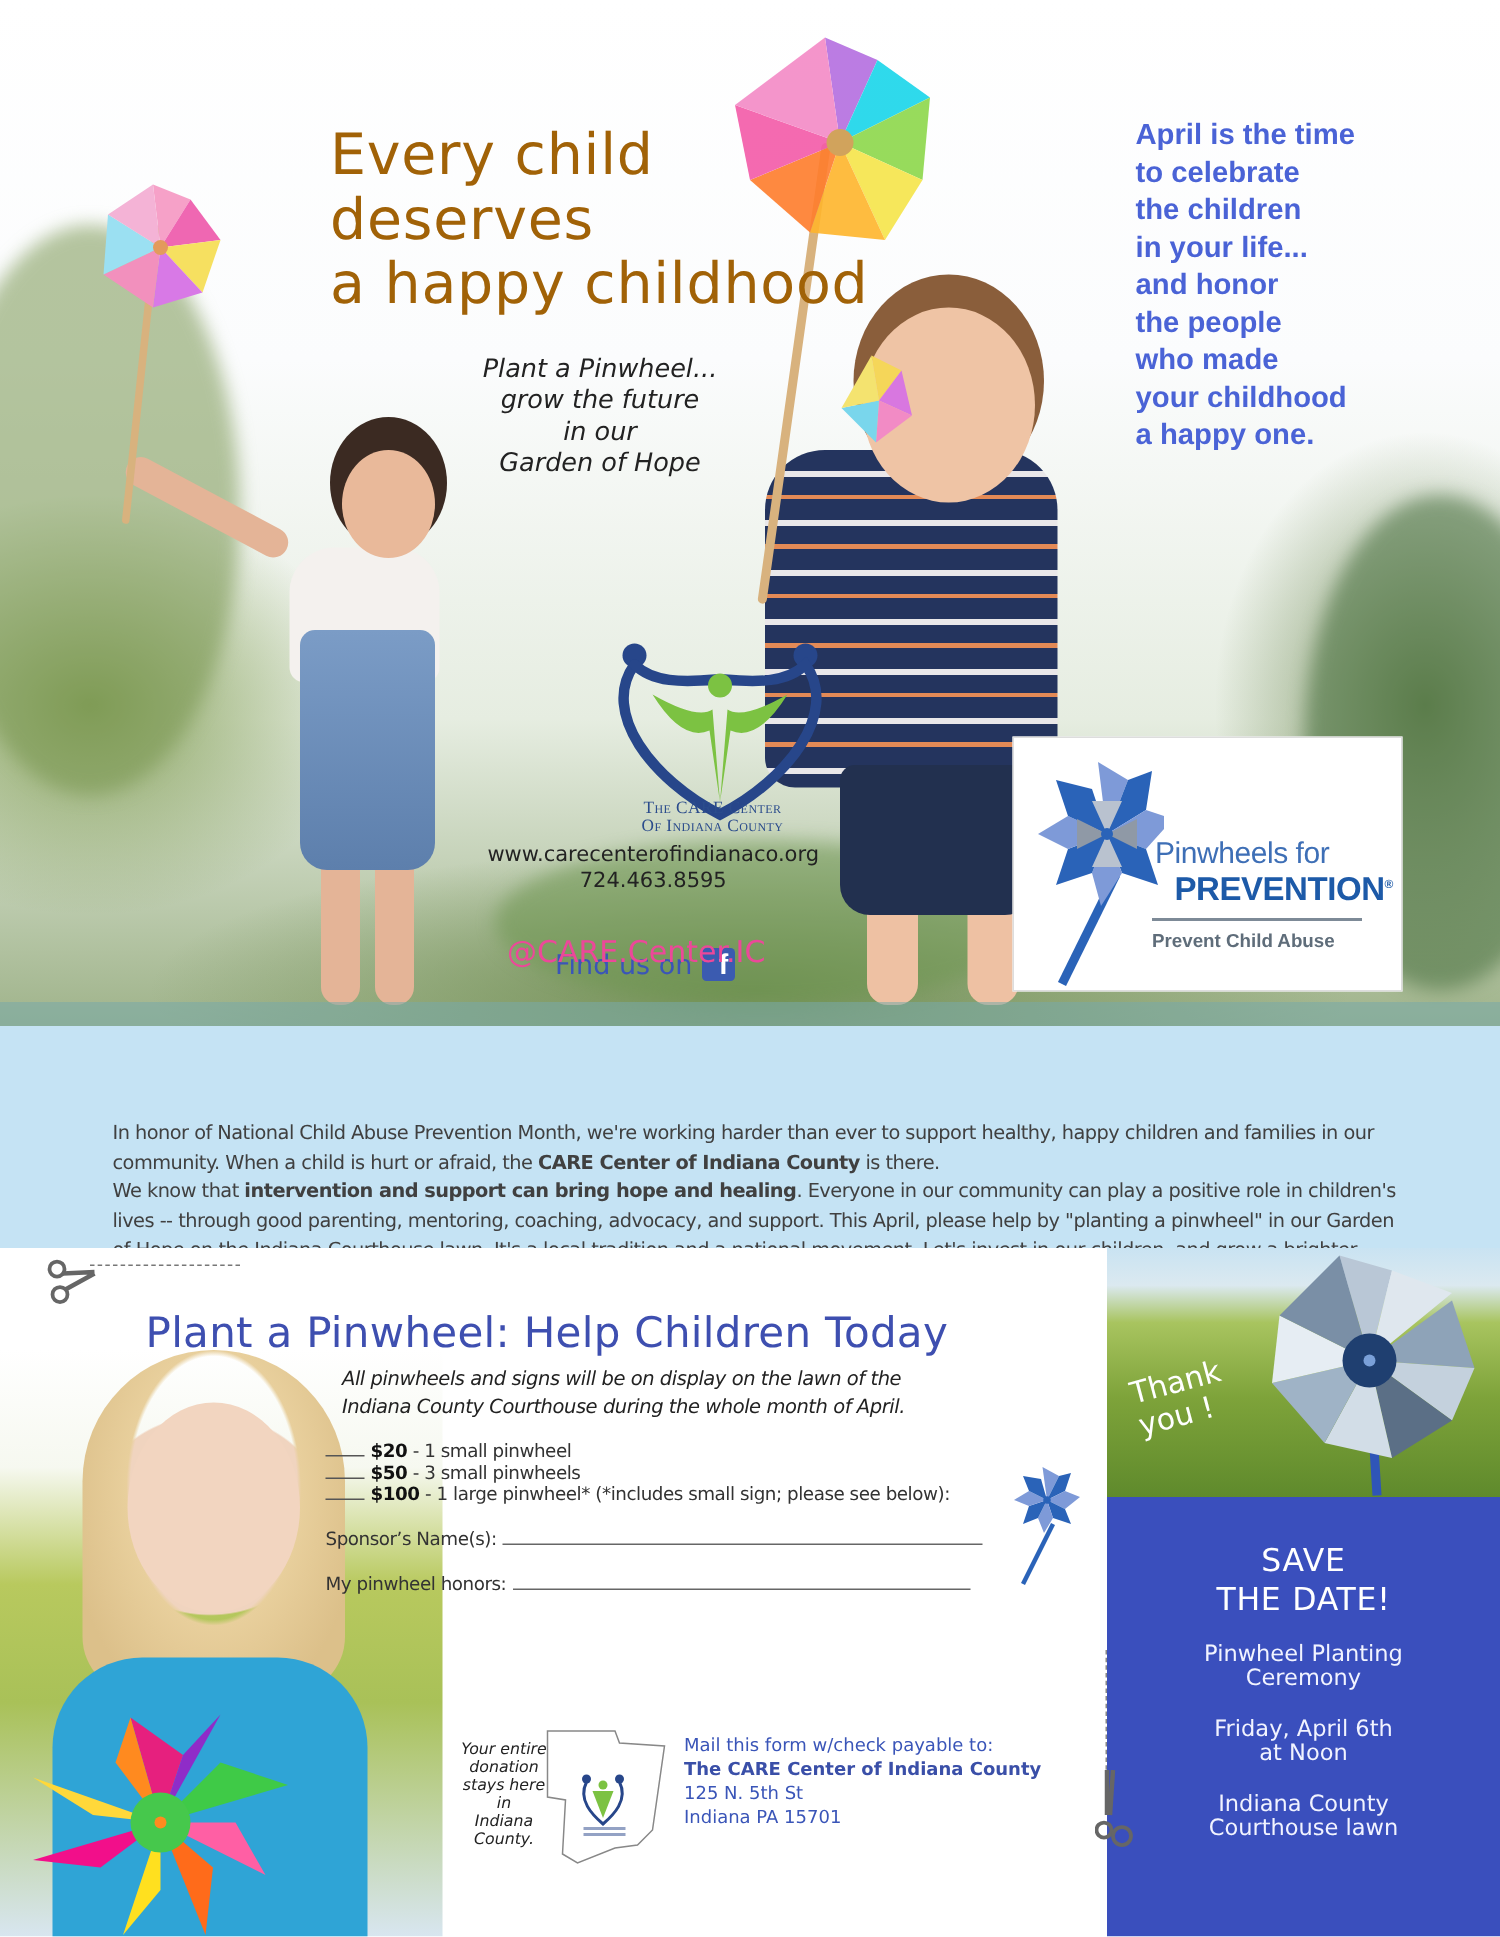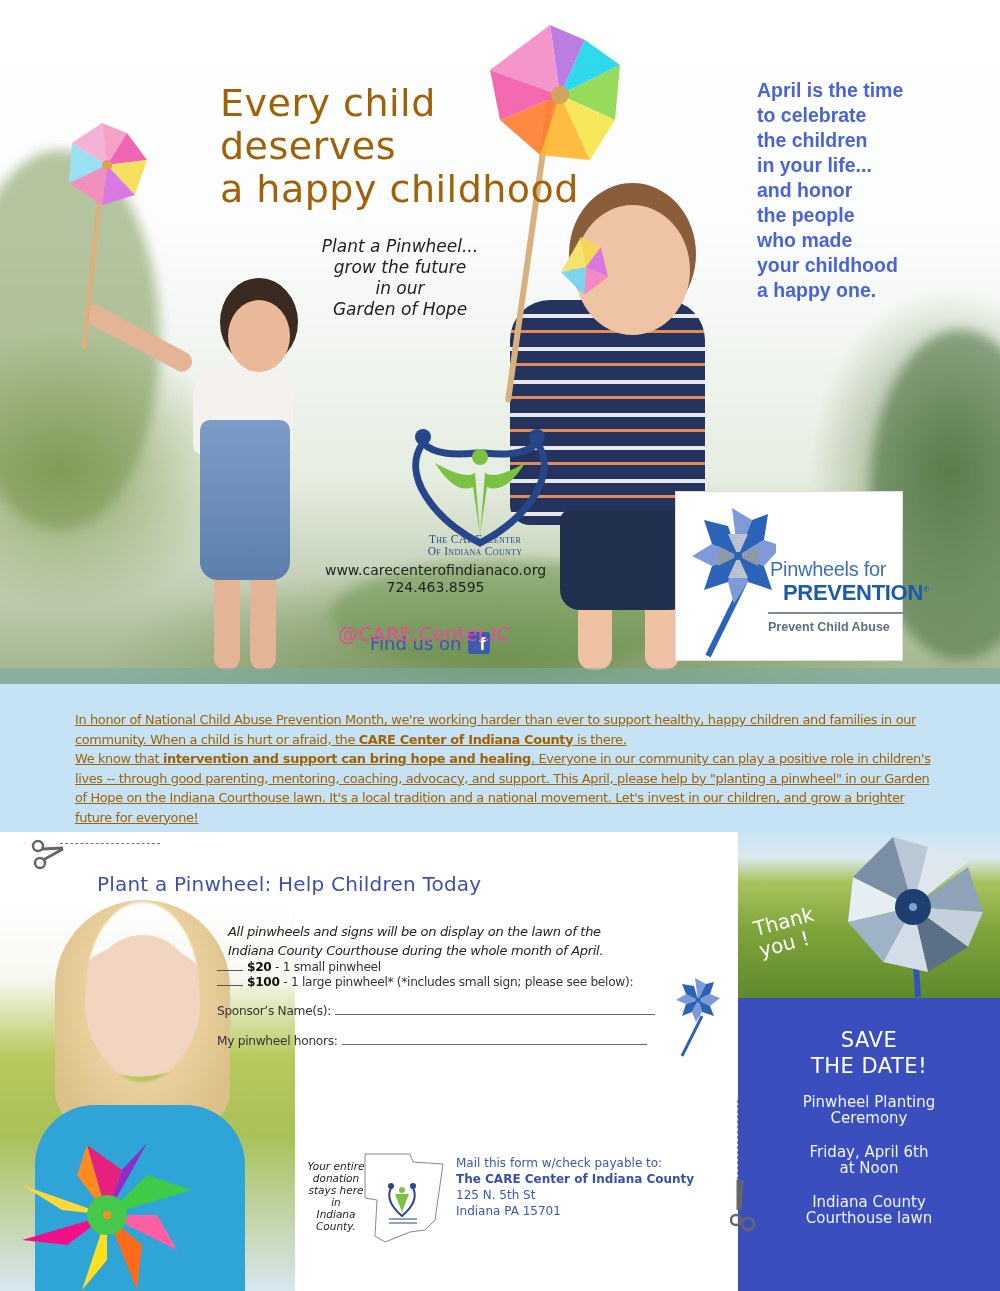--- a/index.html
+++ b/index.html
@@ -62,39 +62,38 @@
   }
   .contact-url { position: absolute; left: 318px; top: 562px; width: 235px; text-align: center; font-size: 14px; color: #222; font-family: "DejaVu Sans", sans-serif; }
   .contact-phone { position: absolute; left: 318px; top: 579px; width: 235px; text-align: center; font-size: 14px; color: #222; font-family: "DejaVu Sans", sans-serif; }
   .find-us { position: absolute; left: 370px; top: 632px; display: flex; align-items: center; gap: 6px; }
   .find-us-label { font-size: 18px; color: #3a55b8; font-family: "DejaVu Sans", sans-serif; }
   .fb-icon { width: 22px; height: 22px; background: #3b5bb0; border-radius: 3px; color: #fff; font-weight: bold; font-size: 19px; line-height: 24px; text-align: right; padding-right: 4px; font-family: "Liberation Sans", sans-serif; }
   .handle { position: absolute; left: 338px; top: 622px; width: 200px; font-size: 20px; color: #ec4899; font-family: "DejaVu Sans", sans-serif; }
 
   
   .pfp-box {
-    position: absolute; left: 675px; top: 491px; width: 228px; height: 170px; background: #fff;
+    position: absolute; left: 675px; top: 491px; width: 260px; height: 170px; background: #fff;
     border: 1px solid #ddd;
   }
   .pfp-pinwheel { position: absolute; left: 10px; top: 6px; }
   .pfp-title { position: absolute; left: 94px; top: 66px; font-size: 20px; color: #3e6fb6; font-family: "Liberation Sans", sans-serif; letter-spacing: -0.3px; }
   .pfp-prevention { position: absolute; left: 92px; top: 88px; font-size: 22px; font-weight: bold; color: #1d5aa8; font-family: "Liberation Sans", sans-serif; letter-spacing: -0.3px; margin-left: 15px; }
   .pfp-prevention sup { font-size: 8px; }
   .pfp-rule { position: absolute; left: 92px; top: 120px; width: 140px; height: 2px; background: #7d8a97; }
   .pfp-tagline { position: absolute; left: 92px; top: 128px; font-size: 12.5px; font-weight: bold; color: #5f6d7a; font-family: "Liberation Sans", sans-serif; }
 
   
   .info-band {
     position: absolute; left: 0; top: 684px; width: 1000px; height: 148px; background: #c5e3f4;
   }
   .info-text {
-    position: absolute; left: 75px; top: 710px; width: 860px;
-    font-family: "DejaVu Sans", sans-serif; font-size: 12.9px; line-height: 19.5px; color: #a16207;
+    position: absolute; left: 75px; top: 746px; width: 860px;
+    font-family: "DejaVu Sans", sans-serif; font-size: 12.9px; line-height: 19.5px; color: #404040;
     letter-spacing: -0.35px;
-    text-decoration: underline;
   }
   .info-text b { font-weight: bold; }
 
   
   .lower-left {
     position: absolute; left: 0; top: 832px; width: 738px; height: 459px; background: #fff;
   }
   .girl2-bg {
     position: absolute; left: 0; top: 900px; width: 295px; height: 391px;
     background:
@@ -103,26 +102,26 @@
   }
   .girl2-hair { position: absolute; left: 55px; top: 900px; width: 175px; height: 230px; border-radius: 90px 90px 40px 40px; background: radial-gradient(ellipse at 50% 40%, rgba(236,214,170,0) 45%, #e8cf9c 47%, #dcc08a 80%); }
   .girl2-face { position: absolute; left: 85px; top: 935px; width: 115px; height: 140px; border-radius: 50%; background: #f2d5c0; }
   .girl2-dress { position: absolute; left: 35px; top: 1105px; width: 210px; height: 186px; background: #2fa4d6; border-radius: 60px 60px 0 0; }
 
   .scissor-top { position: absolute; left: 30px; top: 838px; }
   .dash-top { position: absolute; left: 60px; top: 843px; width: 100px; border-top: 1px dashed #777; }
 
   .plant-title {
     position: absolute; left: 97px; top: 872px; width: 640px;
-    font-family: "DejaVu Sans", sans-serif; font-size: 20px; color: #3e4fb0; letter-spacing: 0.2px;
+    font-family: "DejaVu Sans", sans-serif; font-size: 28px; color: #3e4fb0; letter-spacing: 0.2px;
   }
   .plant-sub {
     position: absolute; left: 228px; top: 910px; width: 480px;
     font-family: "DejaVu Sans", sans-serif; font-style: italic; font-size: 13px; line-height: 19px; color: #222;
-    white-space: pre-line; letter-spacing: -0.3px; margin-top: 12px;
+    white-space: pre-line; letter-spacing: -0.3px;
   }
 
   .form { position: absolute; left: 217px; top: 960px; width: 500px; font-family: "DejaVu Sans", sans-serif; font-size: 12.2px; color: #333; letter-spacing: -0.3px; }
   .opt { line-height: 14.5px; white-space: nowrap; }
   .opt b { color: #111; }
   .blank { display: inline-block; width: 26px; border-bottom: 1px solid #555; margin-right: 4px; height: 10px; vertical-align: baseline; }
   .field { margin-top: 14px; line-height: 16px; white-space: nowrap; }
   .field-line { display: inline-block; border-bottom: 1px solid #666; height: 11px; vertical-align: baseline; margin-left: 4px; }
   .corp { margin-top: 18px; line-height: 14px; }
 
@@ -309,20 +308,21 @@
   <path d="M12 11 L33 10 M13 22 L33 11" stroke="#666" stroke-width="3"></path>
 </svg>
 <div class="dash-top"></div>
 
 <div class="plant-title">Plant a Pinwheel: Help Children Today</div>
 <div class="plant-sub">All pinwheels and signs will be on display on the lawn of the
 Indiana County Courthouse during the whole month of April.</div>
 
 <div class="form">
   <div class="opt"><span class="blank"></span><b>$20</b><span> - 1 small pinwheel</span></div>
+  <div class="opt"><span class="blank"></span><b>$50</b><span> - 3 small pinwheels</span></div>
   <div class="opt"><span class="blank"></span><b>$100</b><span> - 1 large pinwheel* (*includes small sign; please see below):</span></div>
   <div class="field"><span>Sponsor’s Name(s):</span><span class="field-line" style="width:320px;"></span></div>
   <div class="field"><span>My pinwheel honors:</span><span class="field-line" style="width:305px;"></span></div>
 </div>
 
 <svg class="small-pinwheel" width="52" height="82" viewBox="0 0 52 82">
   <line x1="30" y1="40" x2="10" y2="80" stroke="#2a63b8" stroke-width="3"></line>
   <g transform="translate(26,24)">
     <path d="M0 0 L-3 -22 L8 -16 Z" fill="#7e9ad8"></path>
     <path d="M0 0 L8 -16 L16 -18 L12 -6 Z" fill="#2a63b8"></path>

